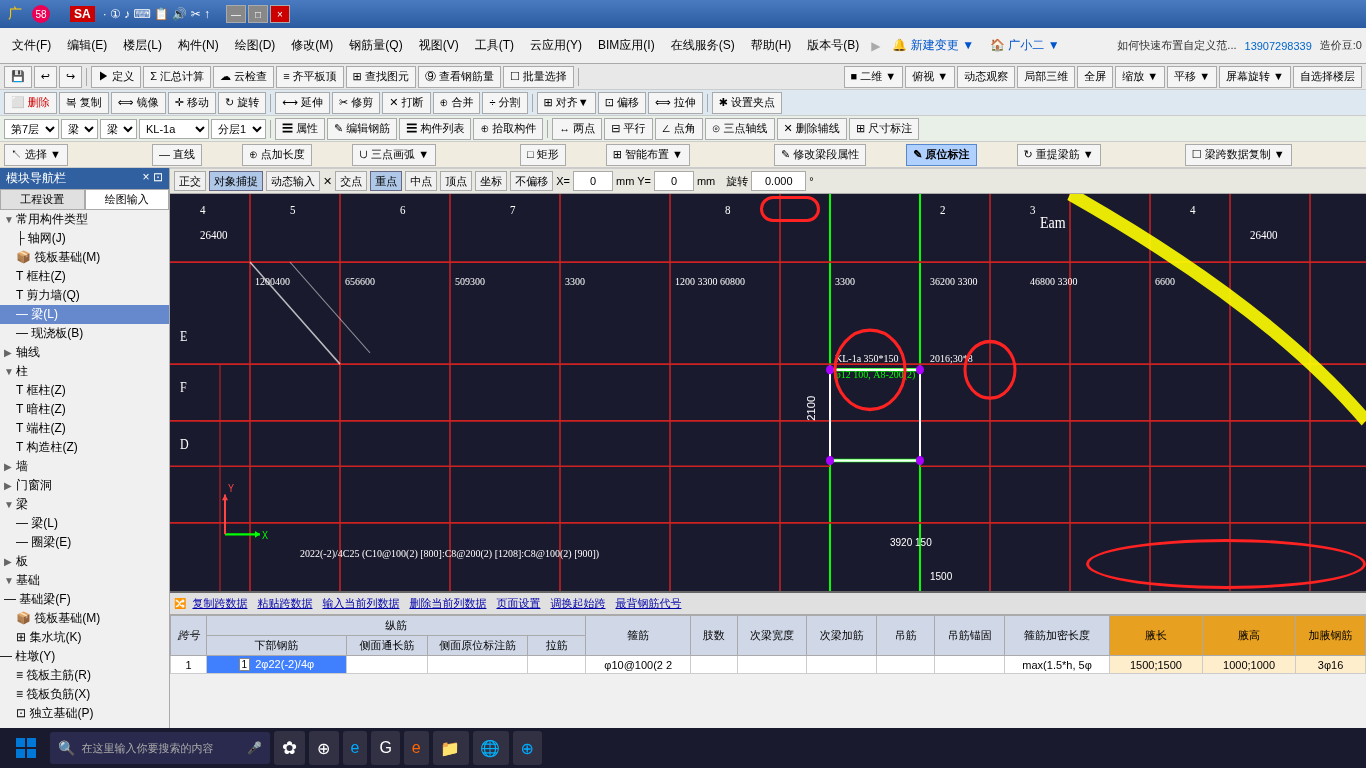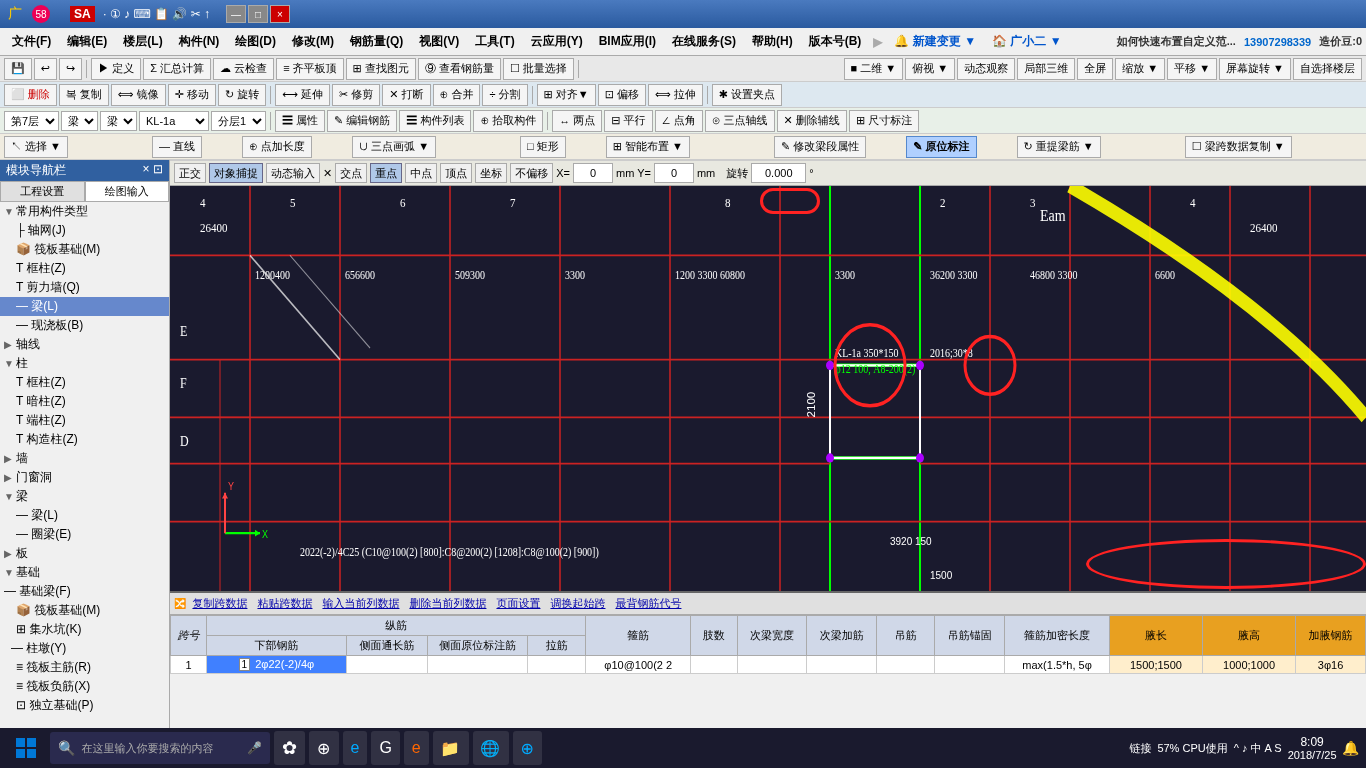--- a/index.html
+++ b/index.html
@@ -5,21 +5,21 @@
     * { margin: 0; padding: 0; box-sizing: border-box; }
     body { width: 1366px; height: 768px; overflow: hidden; background: #c0c0c0; font-family: 'SimSun', '宋体', sans-serif; font-size: 12px; color: #000; }
 
     
     #title-bar { width: 100%; height: 28px; background: linear-gradient(to bottom, #4a7abf, #2a5a9f); display: flex; align-items: center; padding: 0 8px; color: #fff; font-size: 12px; position: relative; }
     #title-bar .badge { background: #e05; color: #fff; border-radius: 50%; width: 18px; height: 18px; display: inline-flex; align-items: center; justify-content: center; font-size: 10px; margin-left: 4px; }
     #title-bar .win-btn { width: 20px; height: 18px; background: #888; border: 1px solid #aaa; display: flex; align-items: center; justify-content: center; color: #fff; font-size: 10px; cursor: pointer; }
     #title-bar .win-btn.close { background: #c00; }
 
     
-    #menu-bar { width: 100%; height: 28px; background: #f0f0f0; display: flex; align-items: center; padding: 0 4px; border-bottom: 1px solid #aaa; font-size: 12px; font-weight: bold; }
+    #menu-bar { width: 100%; height: 36px; background: #f0f0f0; display: flex; align-items: center; padding: 0 4px; border-bottom: 1px solid #aaa; font-size: 12px; }
     #menu-bar .menu-item { padding: 2px 8px; cursor: pointer; white-space: nowrap; }
     #menu-bar .right-area { margin-left: auto; display: flex; align-items: center; gap: 8px; font-size: 11px; color: #333; }
 
     
     .toolbar-row { width: 100%; height: 26px; background: #e8e8e8; display: flex; align-items: center; padding: 0 4px; border-bottom: 1px solid #ccc; gap: 2px; font-size: 11px; }
     .tb-btn { height: 22px; padding: 0 6px; background: #f5f5f5; border: 1px solid #aaa; cursor: pointer; display: flex; align-items: center; gap: 2px; white-space: nowrap; font-size: 11px; }
     .tb-sep { width: 1px; height: 18px; background: #aaa; margin: 0 2px; }
     .tb-select { height: 20px; border: 1px solid #aaa; background: #fff; font-size: 11px; padding: 0 2px; }
 
     
@@ -303,21 +303,21 @@
         </div>
         <div class="tree-node" style="">
           — 基础梁(F)
         </div>
         <div class="tree-node" style="padding-left:16px;">
           📦 筏板基础(M)
         </div>
         <div class="tree-node" style="padding-left:16px;">
           ⊞ 集水坑(K)
         </div>
-        <div class="tree-node" style="padding-left:11px;">
+        <div class="tree-node" style="padding-left:0;">
           — 柱墩(Y)
         </div>
         <div class="tree-node" style="padding-left:16px;">
           ≡ 筏板主筋(R)
         </div>
         <div class="tree-node" style="padding-left:16px;">
           ≡ 筏板负筋(X)
         </div>
         <div class="tree-node" style="padding-left:16px;">
           ⊡ 独立基础(P)
@@ -571,23 +571,13 @@
   </div>
   <div class="task-item">
     <span style="font-size:16px; color:#00cc88;">🌐</span>
   </div>
   <div class="task-item">
     <span style="font-size:16px; color:#00aaff;">⊕</span>
   </div>
 
   <div style="flex:1;"></div>
 
-  <div style="display:flex; align-items:center; gap:6px; color:#fff; font-size:11px;">
-    <span>链接</span>
-    <span>57% CPU使用</span>
-    <span>^ ♪ 中 A S</span>
-    <div style="text-align:center; cursor:pointer;">
-      <div style="font-size:12px;">8:09</div>
-      <div style="font-size:11px;">2018/7/25</div>
-    </div>
-    <span style="font-size:14px;">🔔</span>
-  </div>
 </div>
 
 </body></html>

